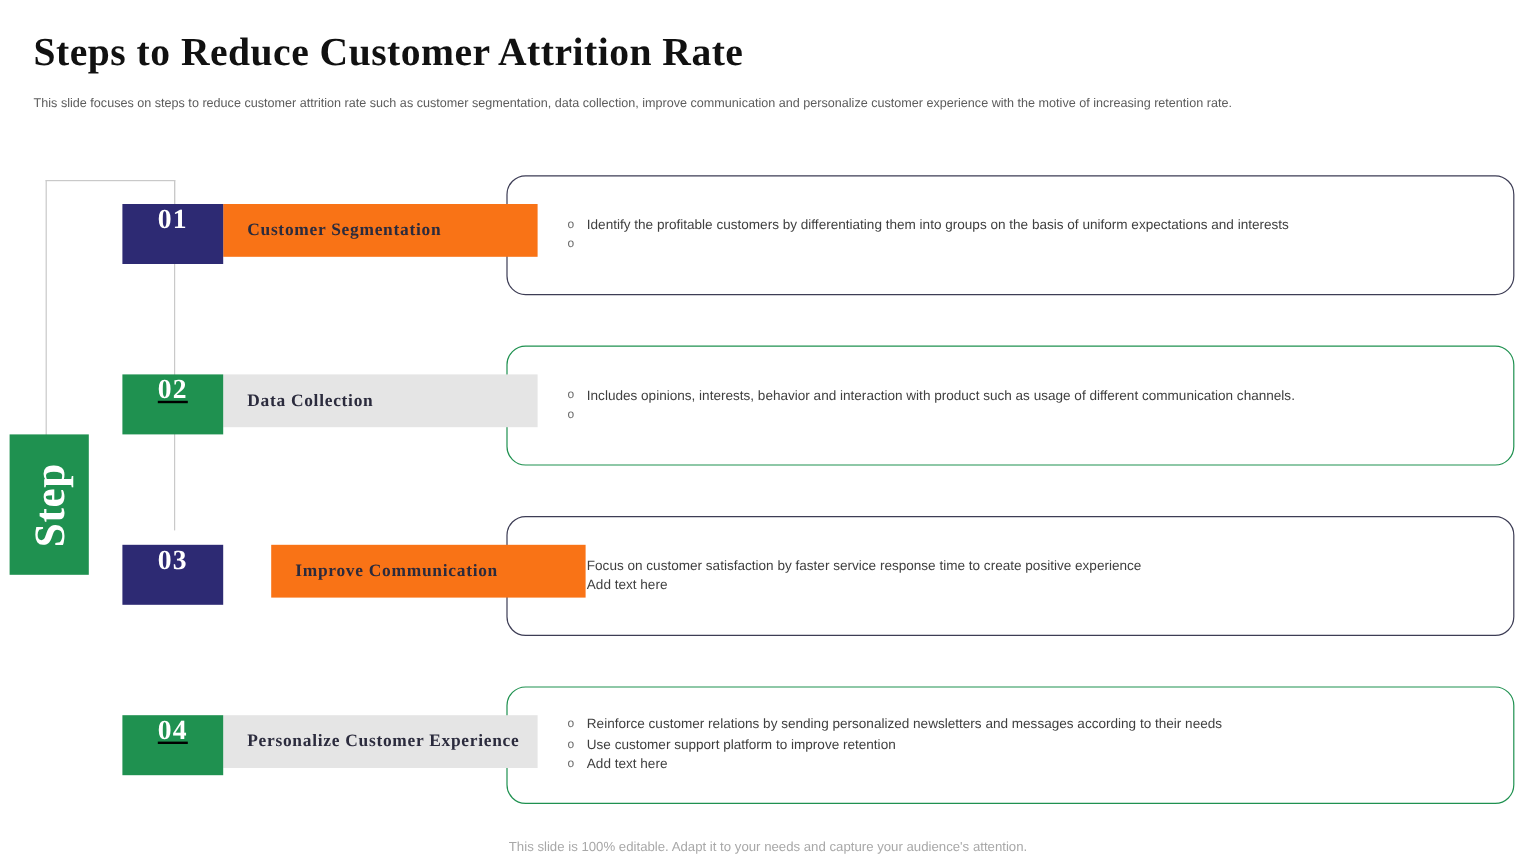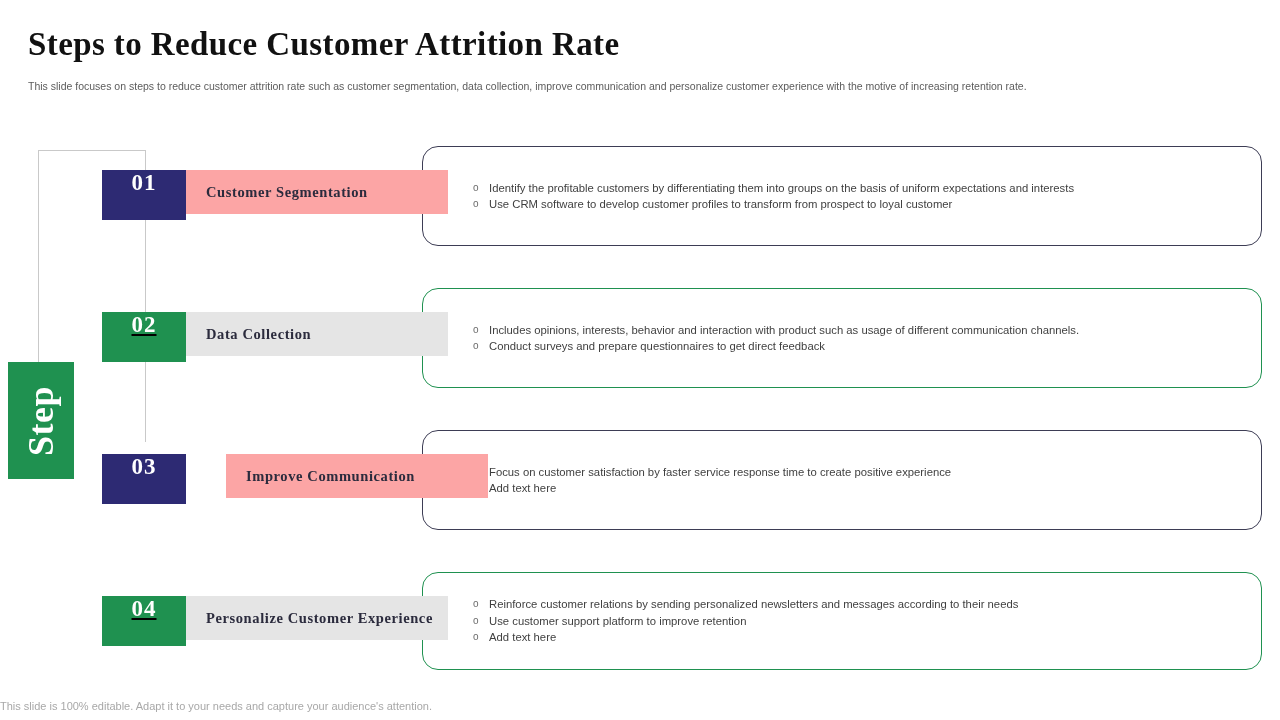--- a/index.html
+++ b/index.html
@@ -67,21 +67,21 @@
     border-radius: 16px;
     background: #ffffff;
   }
   .card.green { border-color: #1f9150; }
   .card.h-tall { height: 98px; }
 
   
   .band {
     position: absolute; top: 24px; left: 186px;
     height: 44px;
-    background: #fca5a5;
+    background: #f97316;
     display: flex; align-items: center;
     z-index: 3;
   }
   .band.green { background: #e5e5e5; }
   .band-1 { width: 262px; }
   .band-2 { width: 262px; }
   .band-3 { width: 262px; margin-left: 40px; }
   .band-4 { width: 262px; }
   .band-text {
     font-family: "Liberation Serif", serif;
@@ -117,20 +117,21 @@
     white-space: nowrap;
   }
   .bullet .mark {
     width: 16px; flex: 0 0 16px;
     font-size: 10px; color: #6b6b6b; line-height: 16.5px;
   }
 
   
   .footer {
     position: absolute; left: 0; top: 700px; width: 1280px;
+    text-align: center;
     font-family: "Liberation Sans", sans-serif;
     font-size: 11px; color: #a8a8a8;
   }
 </style>
 </head>
 <body>
 
 <div class="slide">
 
   <div class="title">Steps to Reduce Customer Attrition Rate</div>
@@ -145,42 +146,40 @@
 
   <div class="row row-1">
     <div class="card">
       <div class="bullets">
         <div class="bullet">
           <span class="mark">o</span>
           <span>Identify the profitable customers by differentiating them into groups on the basis of uniform expectations and interests</span>
         </div>
         <div class="bullet">
           <span class="mark">o</span>
-          <span>Use CRM software to develop customer profiles to transform from prospect to loyal customer</span>
         </div>
       </div>
     </div>
     <div class="band band-1">
       <span class="band-text">Customer Segmentation</span>
     </div>
     <div class="badge">
       <span>01</span>
     </div>
   </div>
 
   <div class="row row-2">
     <div class="card green">
       <div class="bullets">
         <div class="bullet">
           <span class="mark">o</span>
           <span>Includes opinions, interests, behavior and interaction with product such as usage of different communication channels.</span>
         </div>
         <div class="bullet">
           <span class="mark">o</span>
-          <span>Conduct surveys and prepare questionnaires to get direct feedback</span>
         </div>
       </div>
     </div>
     <div class="band band-2 green">
       <span class="band-text">Data Collection</span>
     </div>
     <div class="badge green">
       <span>02</span>
     </div>
   </div>

